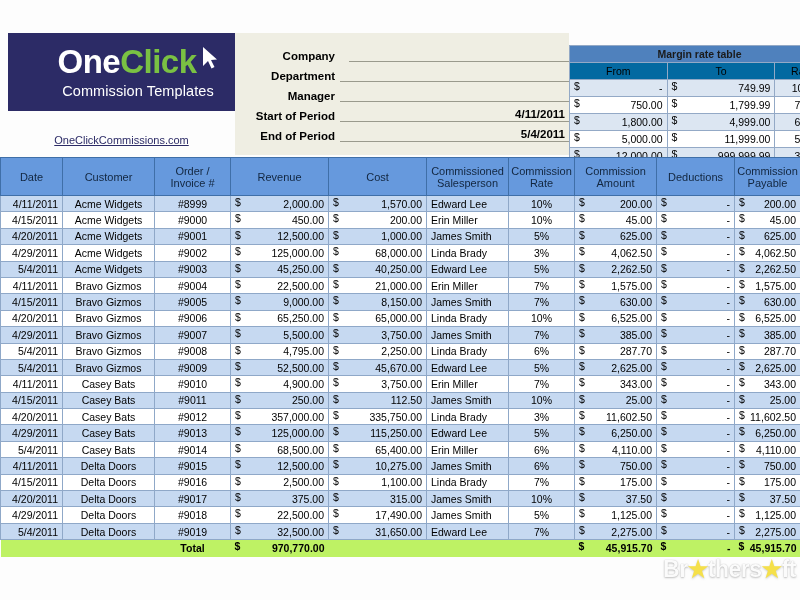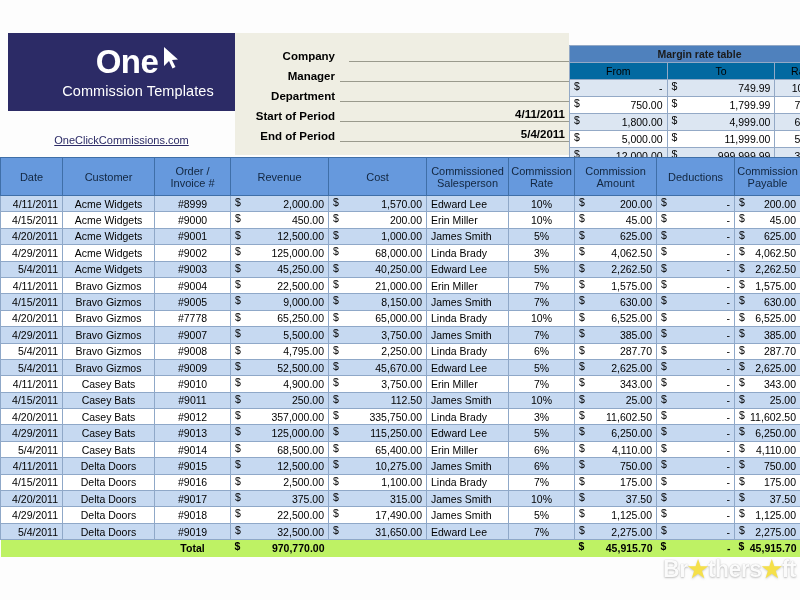--- a/index.html
+++ b/index.html
@@ -128,41 +128,42 @@
 </head>
 <body>
 
 <div id="page">
 
   <div id="top">
 
     <div class="logo-panel">
       <div class="logo-wordmark">
         <span class="logo-one">One</span>
+          <span class="logo-click">Click</span>
         <span class="cursor-icon">
           <svg width="18" height="24" viewBox="0 0 18 24">
               <path d="M2 1 L2 20 L7 15 L10.5 22.5 L13.5 21 L10 14 L16 13.5 Z" fill="#ffffff"></path>
             </svg>
         </span>
       </div>
       <div class="logo-sub">Commission Templates</div>
     </div>
     <div class="logo-url">OneClickCommissions.com</div>
 
     <div class="info-panel">
       <div class="info-row">
         <div class="info-label">Company</div>
         <div class="info-value"></div>
       </div>
       <div class="info-row">
-        <div class="info-label">Manager</div>
+        <div class="info-label">Department</div>
         <div class="info-value"></div>
       </div>
       <div class="info-row">
-        <div class="info-label">Department</div>
+        <div class="info-label">Manager</div>
         <div class="info-value"></div>
       </div>
       <div class="info-row">
         <div class="info-label">Start of Period</div>
         <div class="info-value">4/11/2011</div>
       </div>
       <div class="info-row">
         <div class="info-label">End of Period</div>
         <div class="info-value">5/4/2011</div>
       </div>
@@ -318,21 +319,21 @@
             <td class="c-money"><span class="dollar">$</span>8,150.00</td>
             <td class="c-name">James Smith</td>
             <td class="c-rate">7%</td>
             <td class="c-money"><span class="dollar">$</span>630.00</td>
             <td class="c-ded"><span class="dollar">$</span>-</td>
             <td class="c-money"><span class="dollar">$</span>630.00</td>
           </tr>
           <tr class="r-even">
             <td class="c-date">4/20/2011</td>
             <td class="c-cust">Bravo Gizmos</td>
-            <td class="c-inv">#7778</td>
+            <td class="c-inv">#9006</td>
             <td class="c-money"><span class="dollar">$</span>65,250.00</td>
             <td class="c-money"><span class="dollar">$</span>65,000.00</td>
             <td class="c-name">Linda Brady</td>
             <td class="c-rate">10%</td>
             <td class="c-money"><span class="dollar">$</span>6,525.00</td>
             <td class="c-ded"><span class="dollar">$</span>-</td>
             <td class="c-money"><span class="dollar">$</span>6,525.00</td>
           </tr>
           <tr class="r-odd">
             <td class="c-date">4/29/2011</td>

